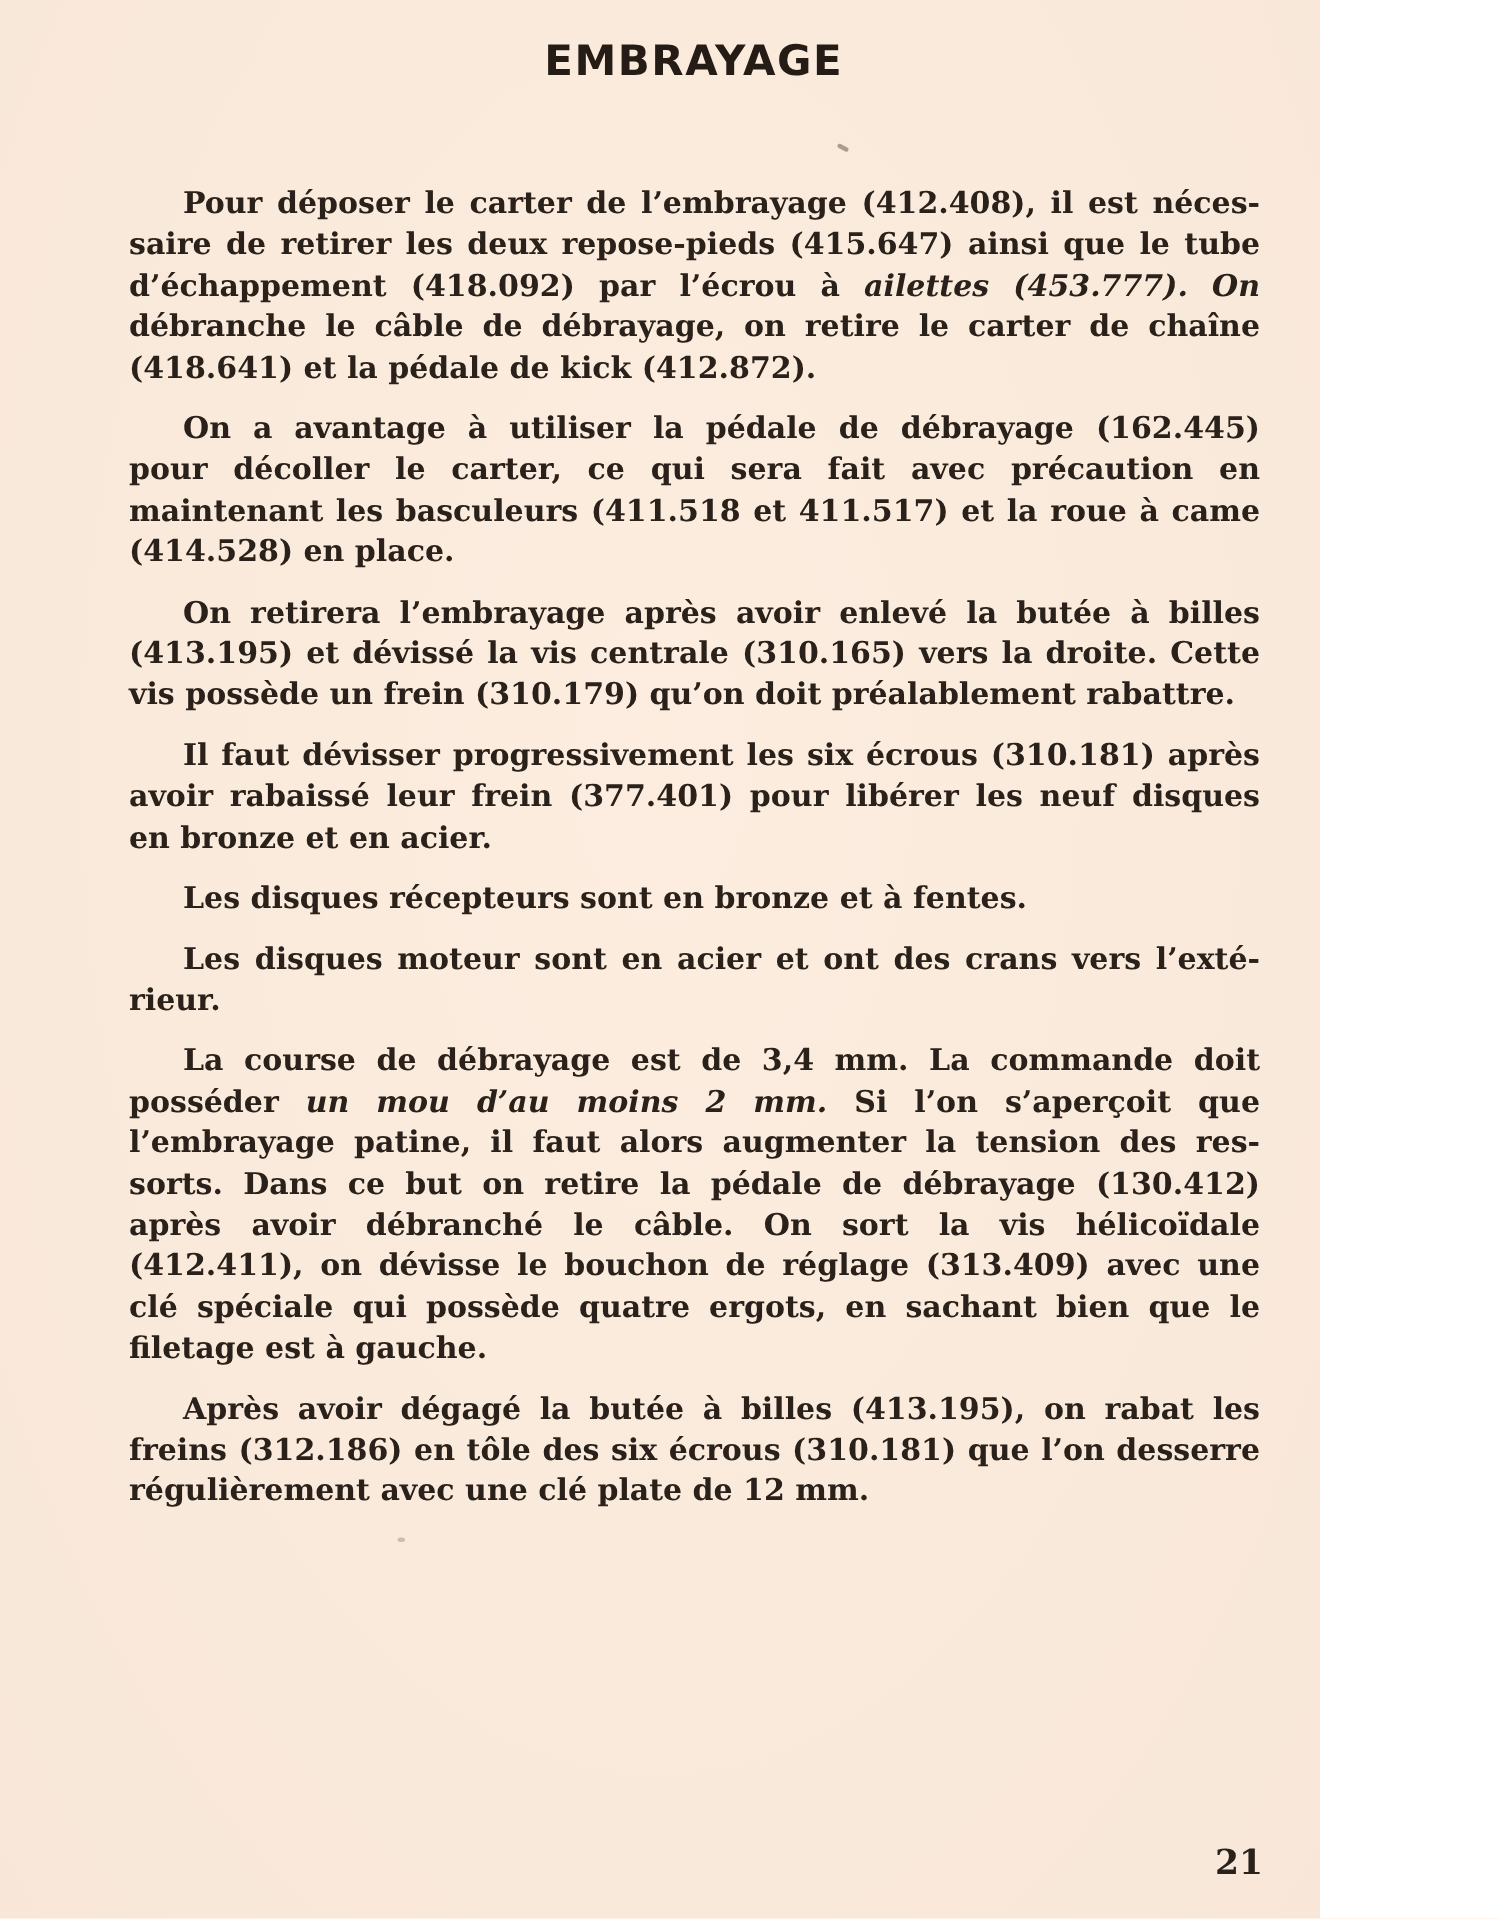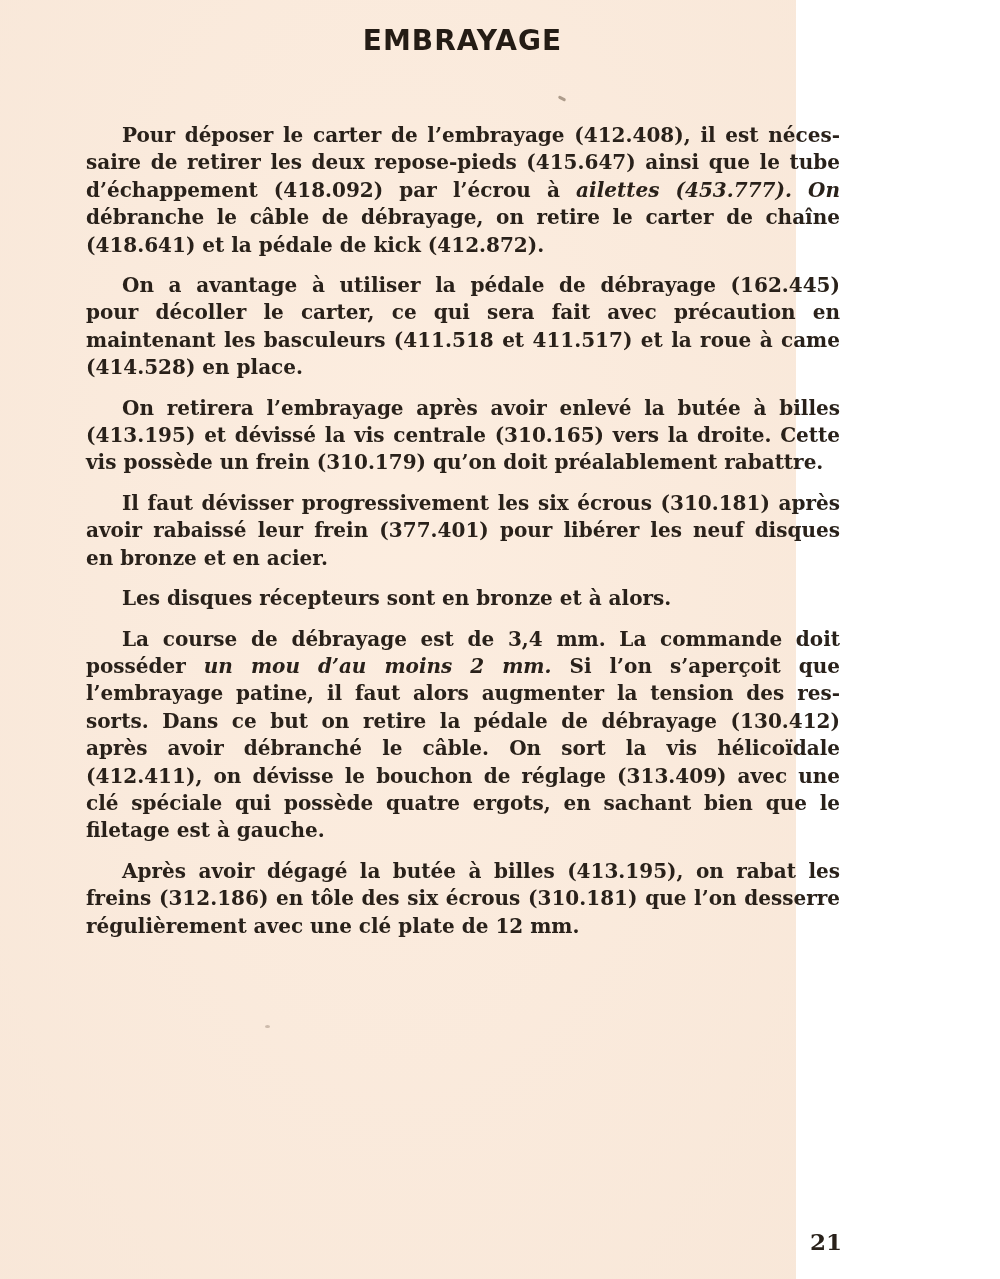--- a/index.html
+++ b/index.html
@@ -7,21 +7,21 @@
     padding: 0;
   }
   body {
     width: 1000px;
     height: 1279px;
     overflow: hidden;
     font-family: "DejaVu Serif", serif;
   }
   .page {
     position: relative;
-    width: 796px;
+    width: 880px;
     height: 1279px;
     background: #fcebdc;
     background-image: radial-gradient(ellipse at 50% 40%, rgba(255,255,255,0.10), rgba(0,0,0,0.015));
   }
   .title {
     position: absolute;
     left: 85px;
     top: 27px;
     width: 755px;
     margin: 0;
@@ -124,21 +124,25 @@
         <div class="line first"><span>On retirera l’embrayage après avoir enlevé la butée à billes</span></div>
         <div class="line"><span>(413.195) et dévissé la vis centrale (310.165) vers la droite. Cette</span></div>
         <div class="line last"><span>vis possède un frein (310.179) qu’on doit préalablement rabattre.</span></div>
       </div>
       <div class="paragraph">
         <div class="line first"><span>Il faut dévisser progressivement les six écrous (310.181) après</span></div>
         <div class="line"><span>avoir rabaissé leur frein (377.401) pour libérer les neuf disques</span></div>
         <div class="line last"><span>en bronze et en acier.</span></div>
       </div>
       <div class="paragraph">
-        <div class="line first last"><span>Les disques récepteurs sont en bronze et à alors.</span></div>
+        <div class="line first last"><span>Les disques récepteurs sont en bronze et à fentes.</span></div>
+      </div>
+      <div class="paragraph">
+        <div class="line first"><span>Les disques moteur sont en acier et ont des crans vers l’exté-</span></div>
+        <div class="line last"><span>rieur.</span></div>
       </div>
       <div class="paragraph">
         <div class="line first"><span>La course de débrayage est de 3,4 mm. La commande doit</span></div>
         <div class="line"><span>posséder </span><i>un mou d’au moins 2 mm.</i><span> Si l’on s’aperçoit que</span></div>
         <div class="line"><span>l’embrayage patine, il faut alors augmenter la tension des res-</span></div>
         <div class="line"><span>sorts. Dans ce but on retire la pédale de débrayage (130.412)</span></div>
         <div class="line"><span>après avoir débranché le câble. On sort la vis hélicoïdale</span></div>
         <div class="line"><span>(412.411), on dévisse le bouchon de réglage (313.409) avec une</span></div>
         <div class="line"><span>clé spéciale qui possède quatre ergots, en sachant bien que le</span></div>
         <div class="line last"><span>filetage est à gauche.</span></div>

